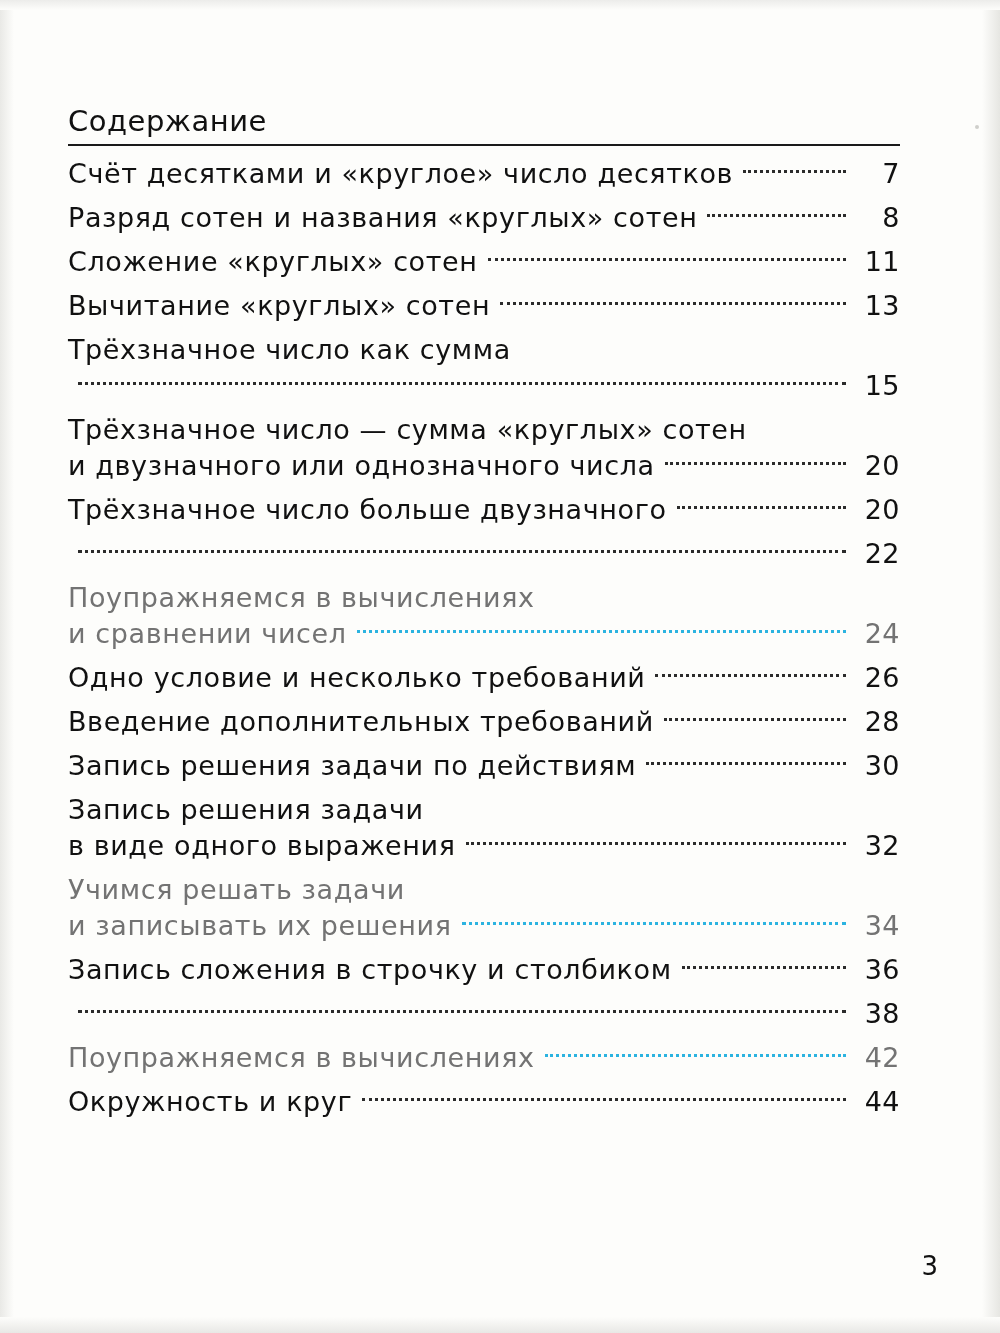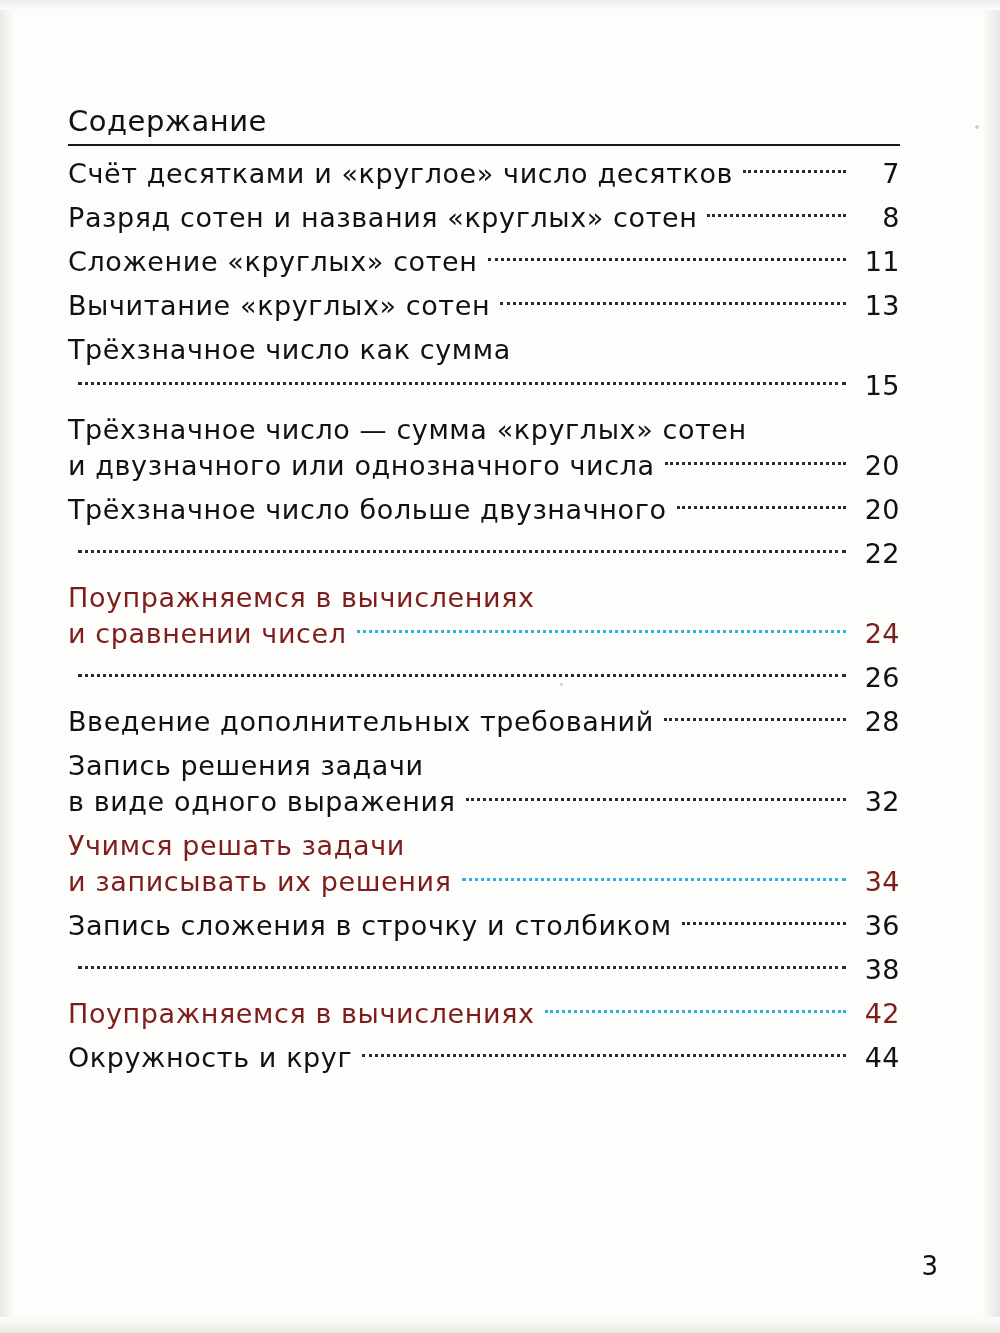--- a/index.html
+++ b/index.html
@@ -89,21 +89,21 @@
     border-bottom: none;
   }
   .entry .page-num {
     width: 44px;
     text-align: right;
     font-size: 27px;
     letter-spacing: 0.5px;
   }
   .entry.blue .label,
   .entry.blue .page-num {
-    color: #7f1d1d;
+    color: #737373;
   }
   .entry.blue .leader {
     border-bottom-color: #2bb3e0;
   }
   
   .entry.nolead .leader { border-bottom: none; }
   .entry.nolead .page-num { visibility: hidden; }
 
   .folio {
     position: absolute;
@@ -186,27 +186,33 @@
           <span class="label">Поупражняемся в вычислениях</span>
           <span class="leader none"></span>
           <span class="page-num"></span>
         </div>
         <div class="entry blue cont">
           <span class="label">и сравнении чисел</span>
           <span class="leader"></span>
           <span class="page-num">24</span>
         </div>
         <div class="entry">
+          <span class="label">Одно условие и несколько требований</span>
           <span class="leader"></span>
           <span class="page-num">26</span>
         </div>
         <div class="entry">
           <span class="label">Введение дополнительных требований</span>
           <span class="leader"></span>
           <span class="page-num">28</span>
+        </div>
+        <div class="entry">
+          <span class="label">Запись решения задачи по действиям</span>
+          <span class="leader"></span>
+          <span class="page-num">30</span>
         </div>
         <div class="entry nolead">
           <span class="label">Запись решения задачи</span>
           <span class="leader none"></span>
           <span class="page-num"></span>
         </div>
         <div class="entry cont">
           <span class="label">в виде одного выражения</span>
           <span class="leader"></span>
           <span class="page-num">32</span>

